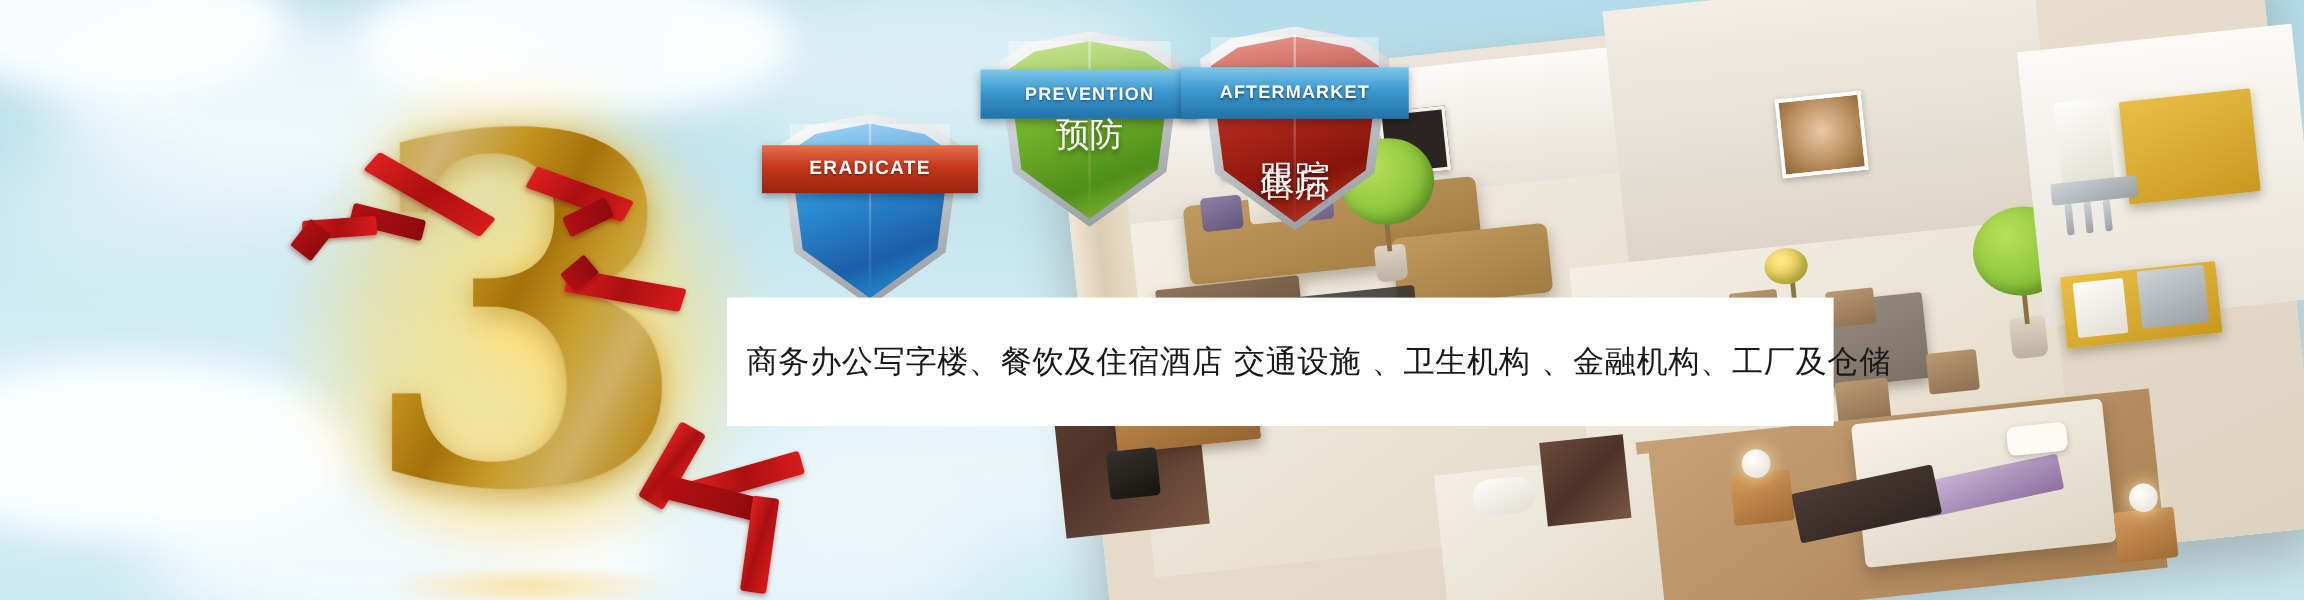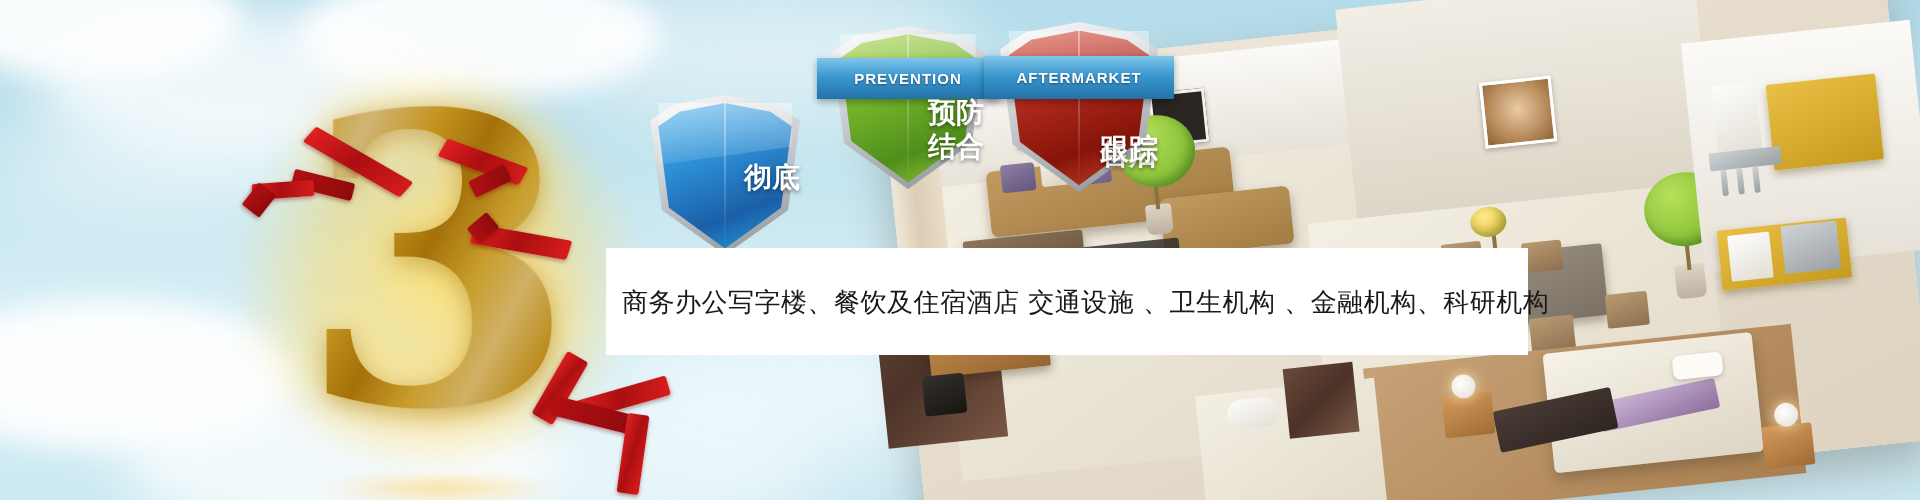--- a/index.html
+++ b/index.html
@@ -112,21 +112,21 @@
   .ribbon{
     position:absolute;left:-10%;width:120%;height:25%;
     display:flex;align-items:center;justify-content:center;
     color:#fff;font-weight:700;letter-spacing:1px;
     text-shadow:0 1px 2px rgba(0,0,0,.45);
     box-shadow:0 3px 7px rgba(0,0,0,.32);
   }
   .ribbon.rib-red{background:linear-gradient(180deg,#e4714a 0%,#c3371c 46%,#9b230f 100%);}
   .ribbon.rib-blue{background:linear-gradient(180deg,#7fc6ea 0%,#3a97cf 46%,#2272a8 100%);}
   .shield-cn{
-    position:absolute;left:0;width:100%;text-align:right;color:#fff;font-weight:700;
+    position:absolute;left:0;width:100%;text-align:center;color:#fff;font-weight:400;
     text-shadow:0 2px 4px rgba(0,0,0,.45);line-height:1.08;
   }
 
   
   .infobox{
     position:absolute;left:606px;top:248px;width:922px;height:107px;
     background:#ffffff;
     display:flex;flex-direction:column;justify-content:center;
     padding-left:16px;box-sizing:border-box;
   }
@@ -249,41 +249,40 @@
     <div class="rib" style="left:576px;top:388px;width:94px;height:20px;transform:rotate(-16deg);border-radius:3px;"></div>
     <div class="rib dark" style="left:552px;top:406px;width:88px;height:20px;transform:rotate(14deg);border-radius:3px;"></div>
     <div class="rib" style="left:622px;top:414px;width:22px;height:80px;transform:rotate(8deg);border-radius:3px;"></div>
   </div>
 
   <div class="shield sh-blue" style="left:650px;top:95px;width:150px;height:160px;">
     <div class="shield-outer"></div>
     <div class="shield-inner"></div>
     <div class="shield-gloss"></div>
     <div class="shield-seam"></div>
-    <div class="shield-cn" style="top:68px;font-size:28px;">彻底</div>
+    <div class="ribbon rib-red" style="top:26px;font-size:16px;">ERADICATE</div>
   </div>
 
   <div class="shield sh-green" style="left:832px;top:26px;width:152px;height:163px;">
     <div class="shield-outer"></div>
     <div class="shield-inner"></div>
     <div class="shield-gloss"></div>
     <div class="shield-seam"></div>
     <div class="ribbon rib-blue" style="top:32px;font-size:15px;">PREVENTION</div>
     <div class="shield-cn" style="top:72px;font-size:28px;">预防</div>
-    <div class="shield-cn" style="top:106px;font-size:28px;">结合</div>
   </div>
 
   <div class="shield sh-red" style="left:1000px;top:22px;width:158px;height:170px;">
     <div class="shield-outer"></div>
     <div class="shield-inner"></div>
     <div class="shield-gloss"></div>
     <div class="shield-seam"></div>
     <div class="ribbon rib-blue" style="top:34px;font-size:15px;">AFTERMARKET</div>
     <div class="shield-cn" style="top:76px;font-size:29px;margin-top:41px;">售后</div>
     <div class="shield-cn" style="top:112px;font-size:29px;">跟踪</div>
   </div>
 
   <div class="infobox">
-    <div class="infoline">商务办公写字楼、餐饮及住宿酒店 交通设施 、卫生机构 、金融机构、科研机构</div>
+    <div class="infoline">商务办公写字楼、餐饮及住宿酒店 交通设施 、卫生机构 、金融机构、工厂及仓储</div>
   </div>
 
 
 </div>
 
 </body></html>

